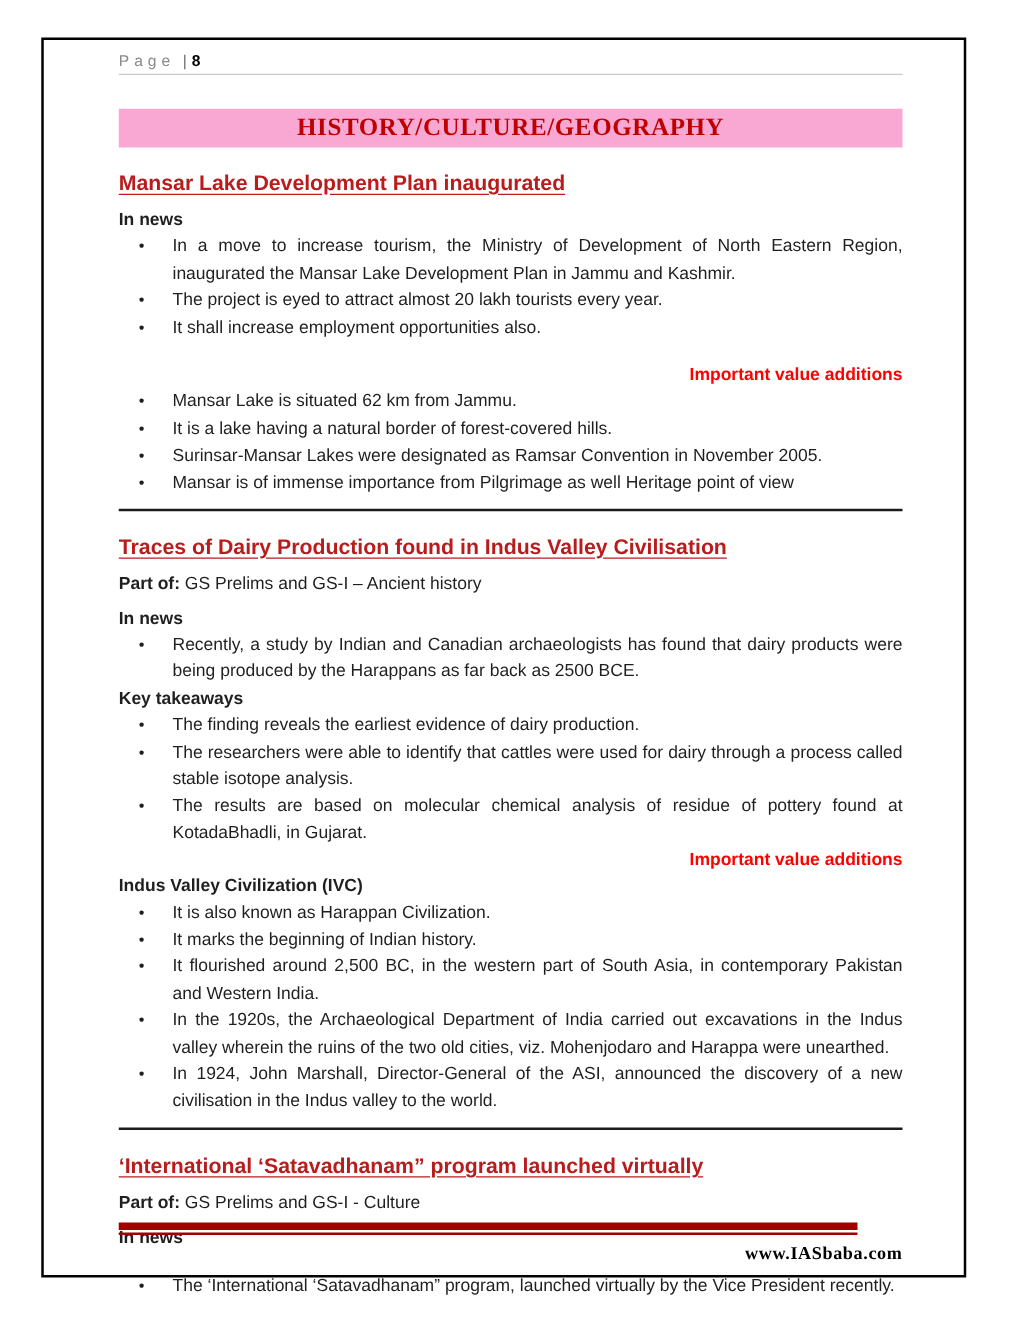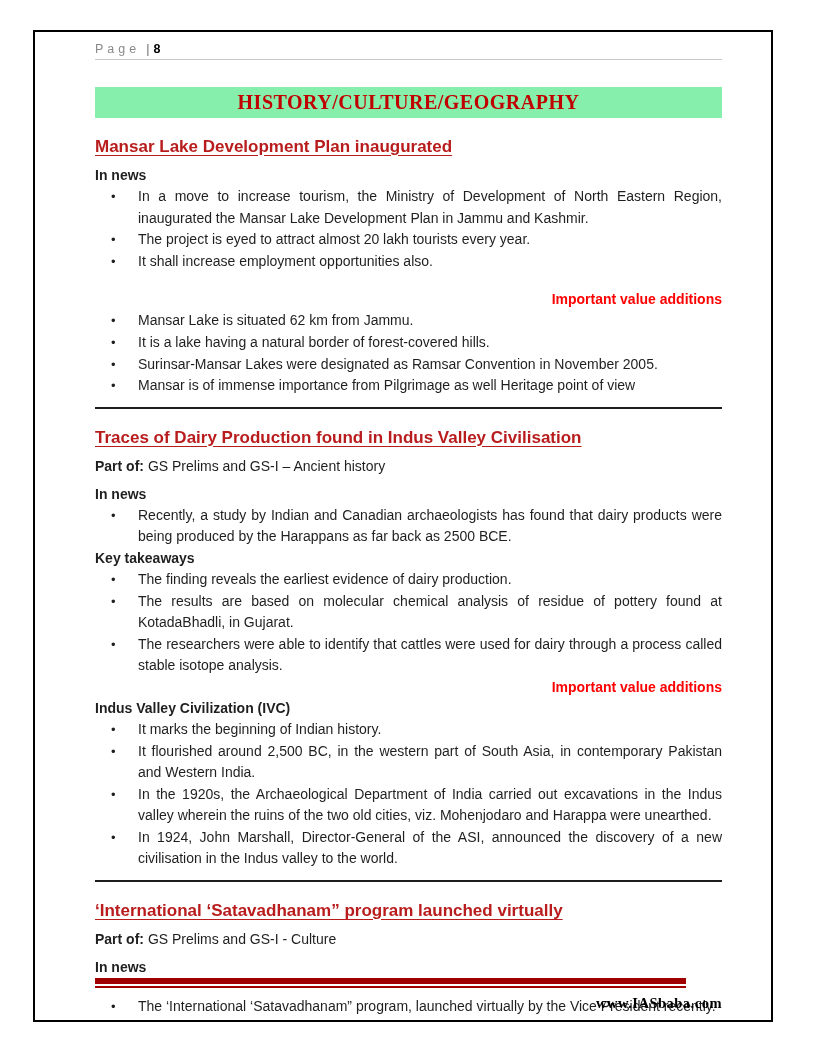--- a/index.html
+++ b/index.html
@@ -16,21 +16,21 @@
 
   
   .page-header { margin-top:10px; margin-right:8px; text-align:left; font-size:12.5px; }
   .pg-word { color:#8a8a8a; letter-spacing:4px; }
   .pg-pipe { color:#6b6b6b; margin:0 4px 0 6px; }
   .pg-num  { color:#000000; font-weight:bold; letter-spacing:1px; }
   .header-rule { margin-top:3px; border-bottom:1.4px solid #c9c9c9; }
 
   
   .banner {
-    margin-top:27px; height:31px; line-height:31px; background:#86efac;
+    margin-top:27px; height:31px; line-height:31px; background:#f9a8d4;
     text-align:center; color:#C00000; font-family:"Liberation Serif","DejaVu Serif",serif;
     font-weight:bold; font-size:20px; letter-spacing:0.5px;
   }
 
   
   .sec-heading {
     margin:18px 0 0 0; font-size:17px; font-weight:bold; color:#b91c1c;
     text-decoration:underline; text-underline-offset:3px; line-height:22px; cursor:pointer;
   }
   .para { margin:7px 0 0 0; font-size:14px; line-height:21px; }
@@ -93,26 +93,27 @@
     <section>
       <h2 class="sec-heading">Traces of Dairy Production found in Indus Valley Civilisation</h2>
       <p class="para"><b>Part of:</b> <span>GS Prelims and GS-I – Ancient history</span></p>
       <p class="para bold">In news</p>
       <ul class="bullets">
         <li>Recently, a study by Indian and Canadian archaeologists has found that dairy products were being produced by the Harappans as far back as 2500 BCE.</li>
       </ul>
       <p class="para bold" style="margin-top:0">Key takeaways</p>
       <ul class="bullets">
         <li>The finding reveals the earliest evidence of dairy production.</li>
+        <li>The researchers were able to identify that cattles were used for dairy through a process called stable isotope analysis.</li>
         <li>The results are based on molecular chemical analysis of residue of pottery found at KotadaBhadli, in Gujarat.</li>
-        <li>The researchers were able to identify that cattles were used for dairy through a process called stable isotope analysis.</li>
       </ul>
       <p class="para red-label">Important value additions</p>
       <p class="para sub-label">Indus Valley Civilization (IVC)</p>
       <ul class="bullets">
+        <li>It is also known as Harappan Civilization.</li>
         <li>It marks the beginning of Indian history.</li>
         <li>It flourished around 2,500 BC, in the western part of South Asia, in contemporary Pakistan and Western India.</li>
         <li>In the 1920s, the Archaeological Department of India carried out excavations in the Indus valley wherein the ruins of the two old cities, viz. Mohenjodaro and Harappa were unearthed.</li>
         <li>In 1924, John Marshall, Director-General of the ASI, announced the discovery of a new civilisation in the Indus valley to the world.</li>
       </ul>
       <hr class="section-rule">
     </section>
 
     <section>
       <h2 class="sec-heading">‘International ‘Satavadhanam” program launched virtually</h2>

